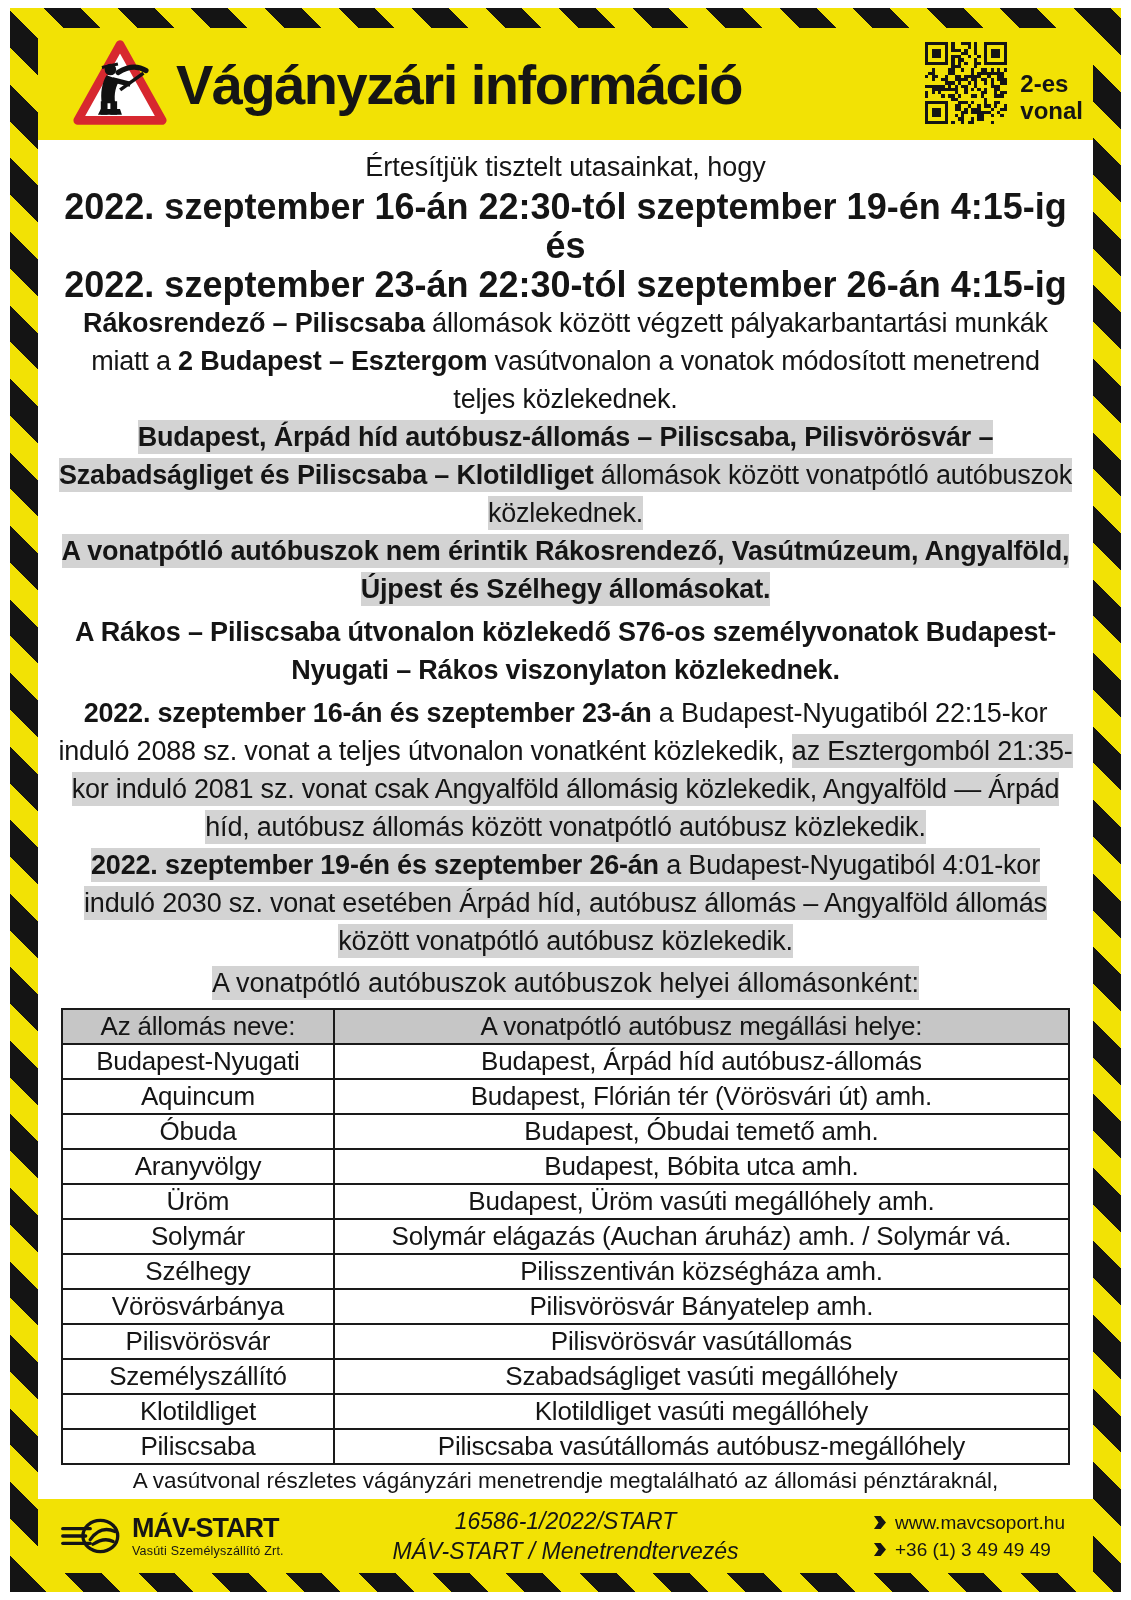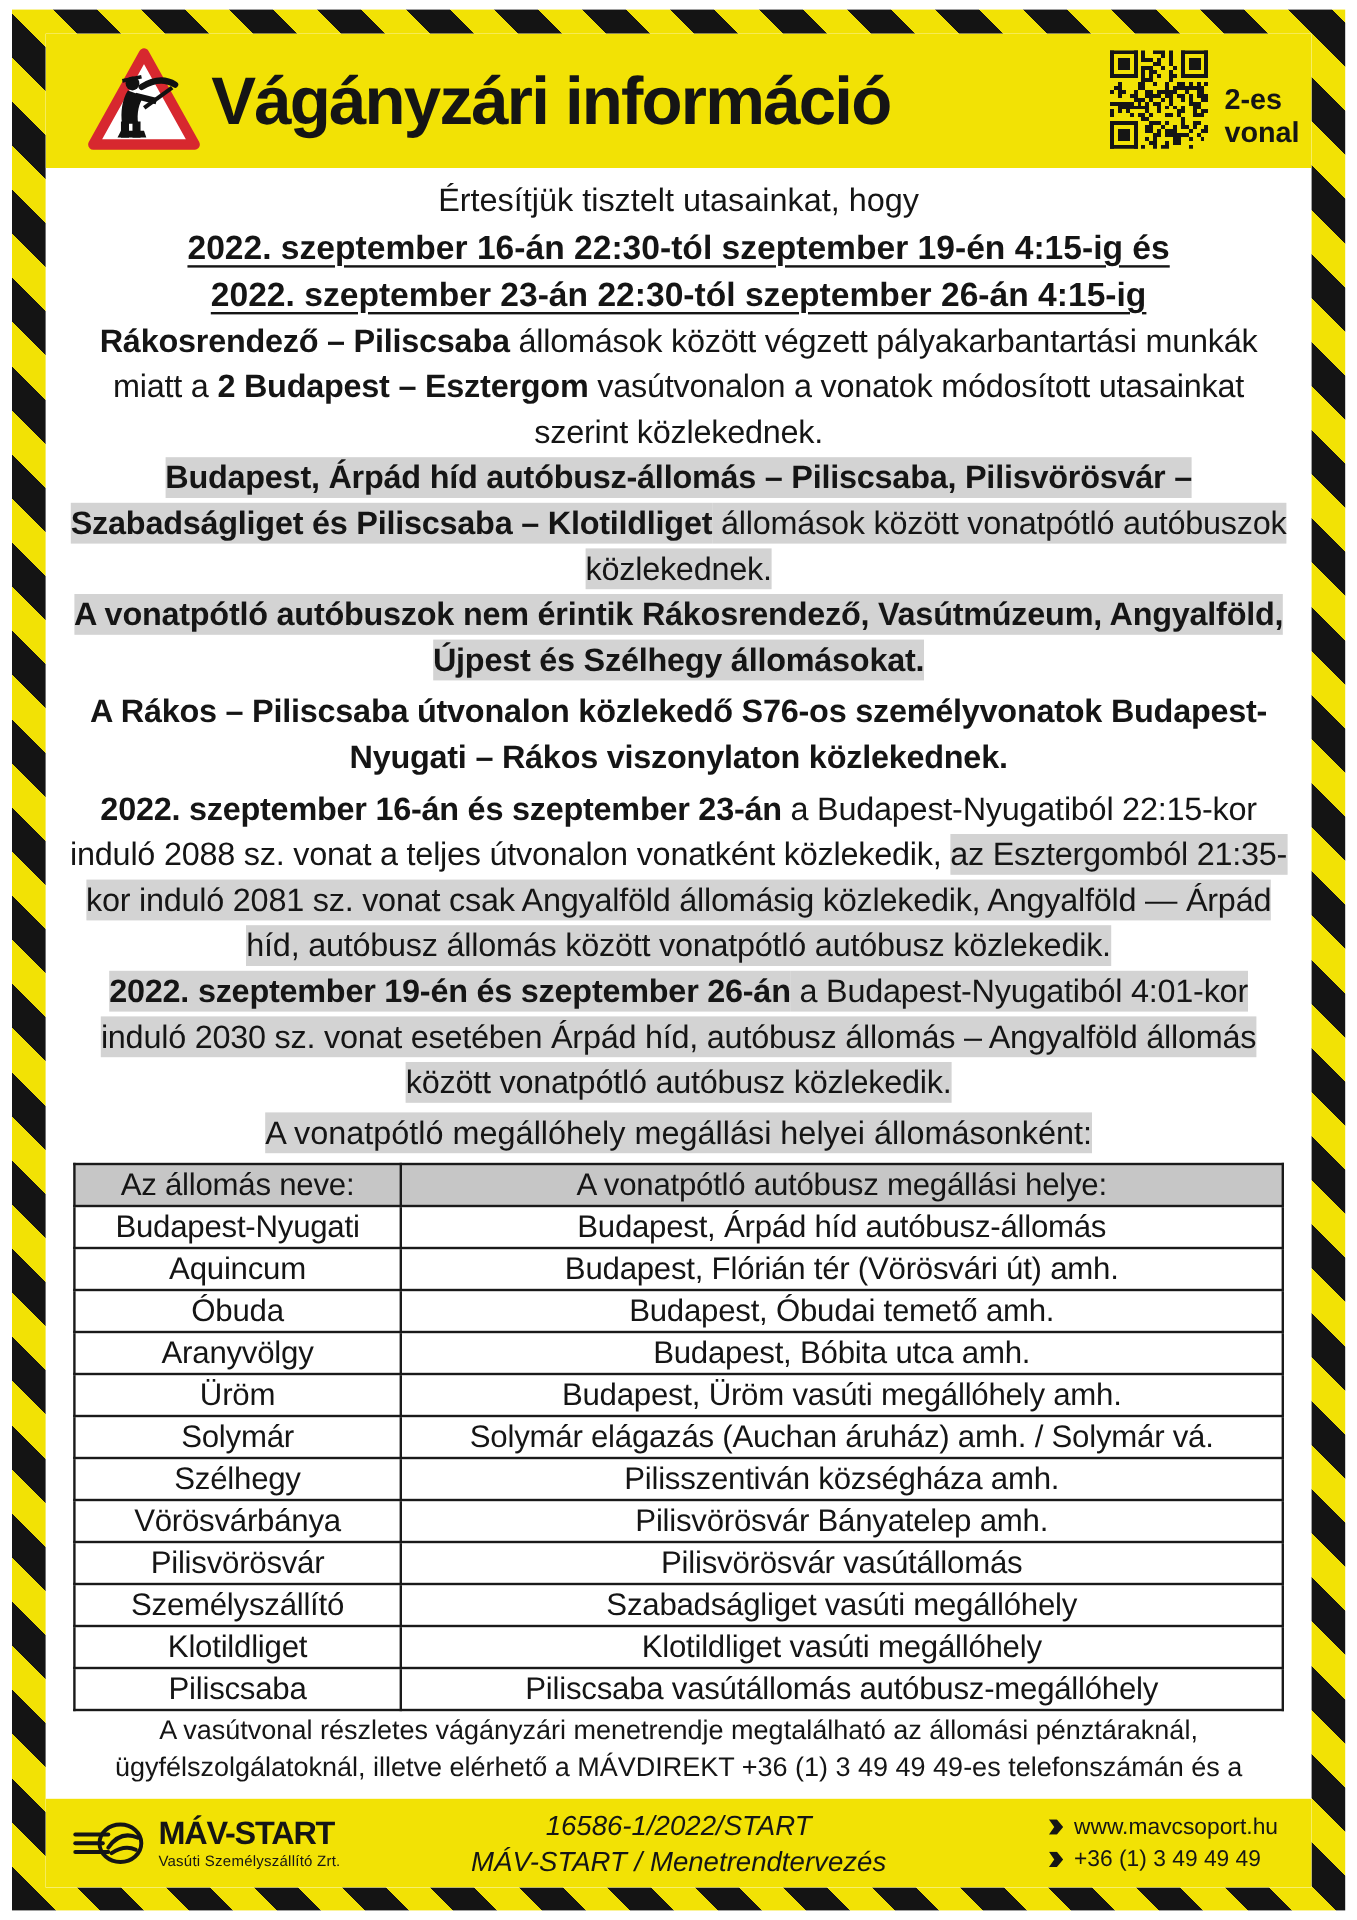--- a/index.html
+++ b/index.html
@@ -36,22 +36,22 @@
   .qr svg{width:100%;height:100%;display:block;}
   .line-badge{
     position:absolute;right:10px;top:42px;font-weight:bold;
     font-size:24px;line-height:27px;
   }
   
   .content{flex:1;padding:8px 20px 0;overflow:hidden;}
   .center{text-align:center;}
   .lead{font-size:27px;line-height:39px;}
   .date-line{
-    font-size:28px;font-weight:bold;line-height:39px;
-    text-decoration:underline;text-decoration-thickness:2px;text-underline-offset:5px;
+    font-size:36px;font-weight:bold;line-height:39px;
+    text-decoration-thickness:2px;text-underline-offset:5px;
   }
   .para{font-size:27px;line-height:38px;letter-spacing:-0.2px;}
   .para.mt{margin-top:5px;margin-bottom:5px;}
   .seg.b{font-weight:bold;}
   .seg.h{background:var(--hl);padding:2px 0;-webkit-box-decoration-break:slice;}
   .table-note{margin-top:4px;font-size:27px;line-height:38px;}
   table.stops{
     width:calc(100% - 6px);margin:6px auto 0;border-collapse:collapse;
     font-size:26px;letter-spacing:-0.2px;
   }
@@ -327,28 +327,28 @@
         <div>2-es</div>
         <div>vonal</div>
       </div>
     </div>
 
     <div class="content">
       <div class="lead center">Értesítjük tisztelt utasainkat, hogy</div>
       <div class="date-line center">2022. szeptember 16-án 22:30-tól szeptember 19-én 4:15-ig és</div>
       <div class="date-line center">2022. szeptember 23-án 22:30-tól szeptember 26-án 4:15-ig</div>
 
-      <p class="para center"><span class="seg b">Rákosrendező – Piliscsaba</span><span class="seg"> állomások között végzett pályakarbantartási munkák miatt a </span><span class="seg b">2 Budapest – Esztergom</span><span class="seg"> vasútvonalon a vonatok módosított utasainkat szerint közlekednek.</span></p>
+      <p class="para center"><span class="seg b">Rákosrendező – Piliscsaba</span><span class="seg"> állomások között végzett pályakarbantartási munkák miatt a </span><span class="seg b">2 Budapest – Esztergom</span><span class="seg"> vasútvonalon a vonatok módosított menetrend teljes közlekednek.</span></p>
       <p class="para center"><span class="seg b h">Budapest, Árpád híd autóbusz-állomás – Piliscsaba, Pilisvörösvár – Szabadságliget és Piliscsaba – Klotildliget</span><span class="seg h"> állomások között vonatpótló autóbuszok közlekednek.</span></p>
       <p class="para center"><span class="seg b h">A vonatpótló autóbuszok nem érintik Rákosrendező, Vasútmúzeum, Angyalföld, Újpest és Szélhegy állomásokat.</span></p>
       <p class="para center mt"><span class="seg b">A Rákos – Piliscsaba útvonalon közlekedő S76-os személyvonatok Budapest-Nyugati – Rákos viszonylaton közlekednek.</span></p>
       <p class="para center"><span class="seg b">2022. szeptember 16-án és szeptember 23-án</span><span class="seg"> a Budapest-Nyugatiból 22:15-kor induló 2088 sz. vonat a teljes útvonalon vonatként közlekedik, </span><span class="seg h">az Esztergomból 21:35-kor induló 2081 sz. vonat csak Angyalföld állomásig közlekedik, Angyalföld — Árpád híd, autóbusz állomás között vonatpótló autóbusz közlekedik.</span></p>
       <p class="para center"><span class="seg b h">2022. szeptember 19-én és szeptember 26-án</span><span class="seg h"> a Budapest-Nyugatiból 4:01-kor induló 2030 sz. vonat esetében Árpád híd, autóbusz állomás – Angyalföld állomás között vonatpótló autóbusz közlekedik.</span></p>
 
-      <p class="table-note center"><span class="seg h">A vonatpótló megállóhely megállási helyei állomásonként:</span></p>
+      <p class="table-note center"><span class="seg h">A vonatpótló autóbuszok autóbuszok helyei állomásonként:</span></p>
 
       <table class="stops">
           <thead>
             <tr>
               <th>Az állomás neve:</th>
               <th>A vonatpótló autóbusz megállási helye:</th>
             </tr>
           </thead>
           <tbody>
             <tr>

